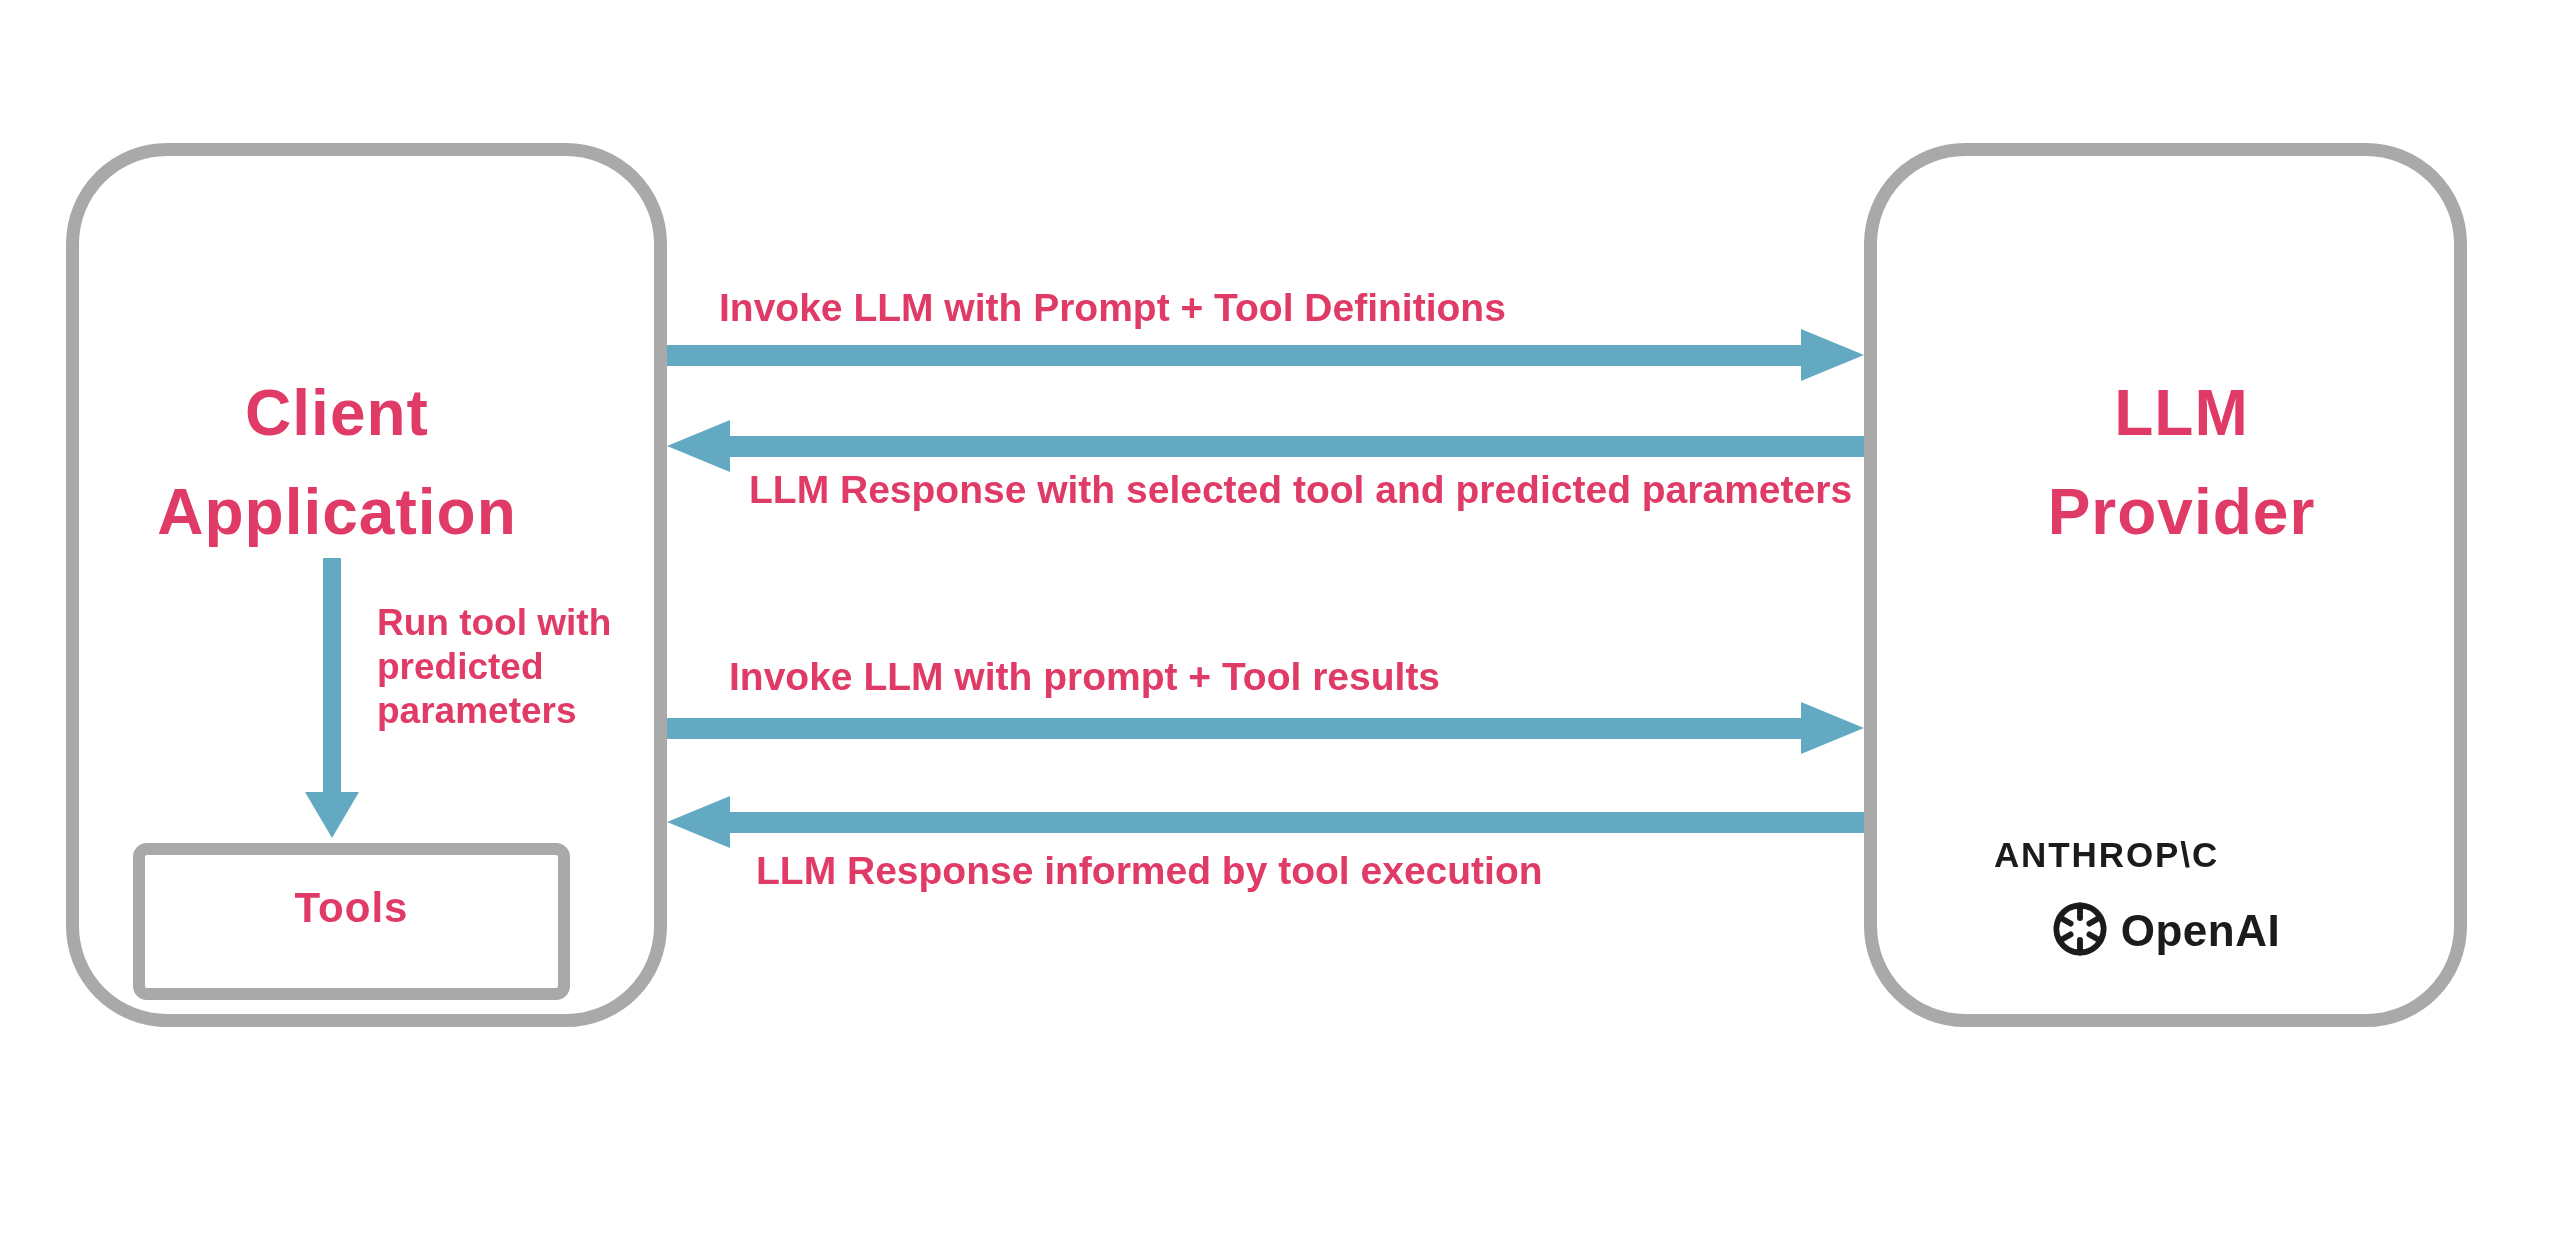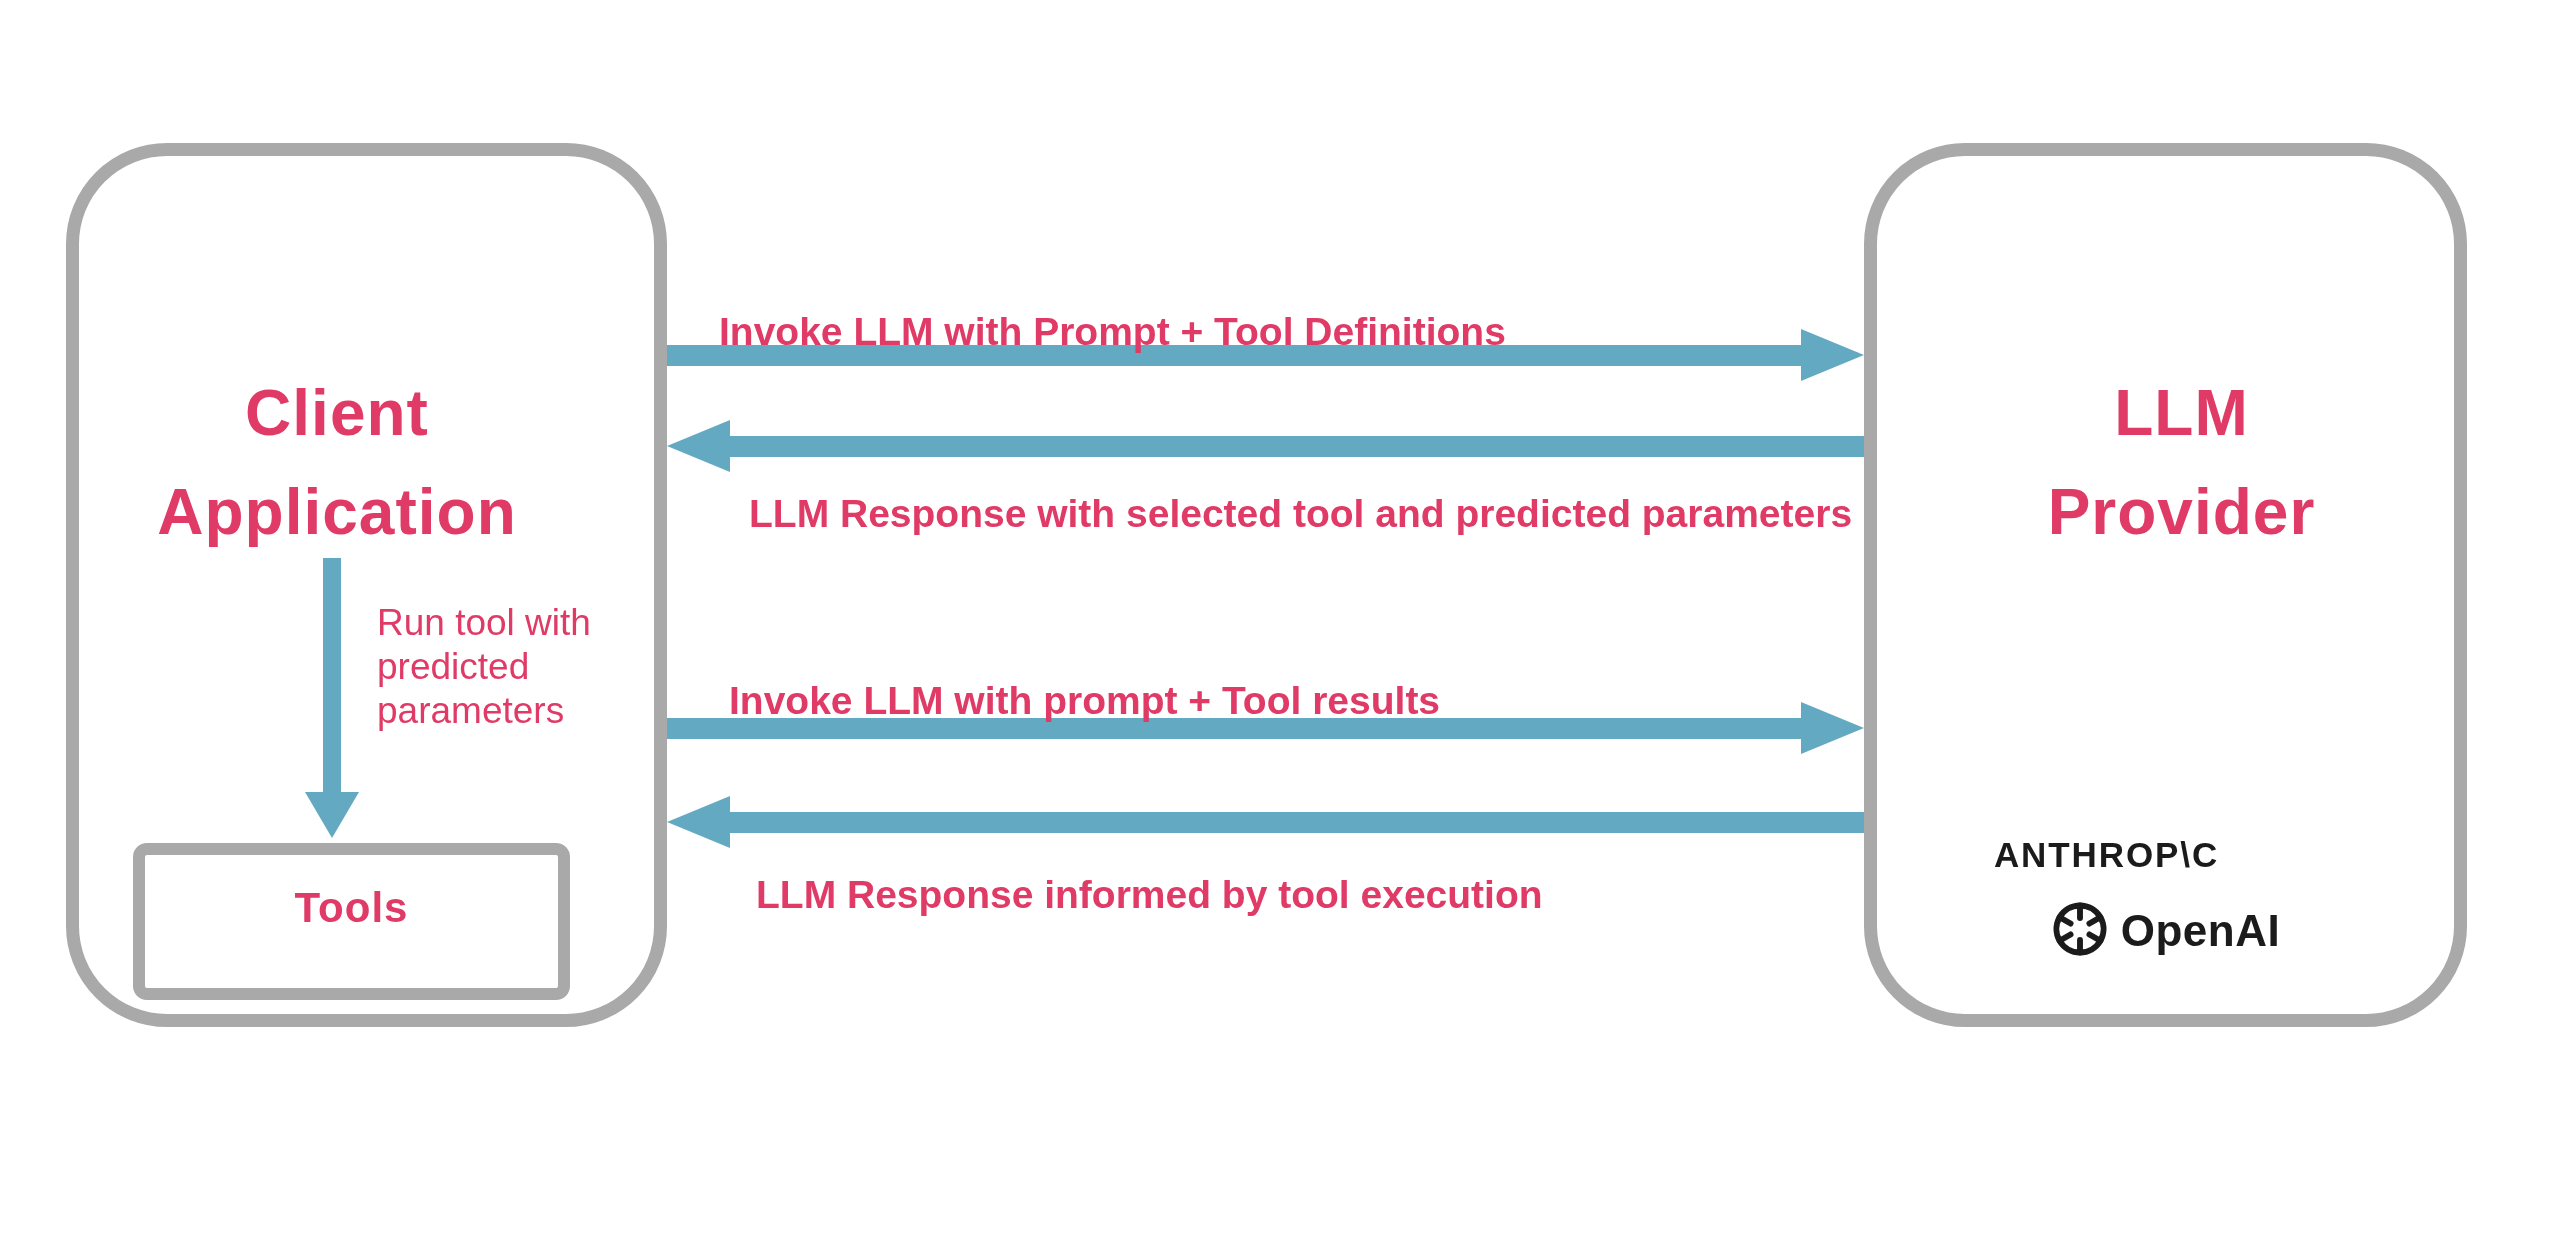--- a/index.html
+++ b/index.html
@@ -54,42 +54,41 @@
     background:var(--arrow-blue,#64a9c2);
   }
   .v-arrow-head{
     position:absolute;left:305px;top:792px;width:0;height:0;
     border-left:27px solid transparent;
     border-right:27px solid transparent;
     border-top:46px solid var(--arrow-blue,#64a9c2);
   }
   .run-tool-label{
     position:absolute;left:377px;top:601px;
-    font-size:37px;font-weight:normal;line-height:44px;
+    font-size:37px;font-weight:bold;line-height:44px;
     color:var(--accent-pink,#e03a66);
     white-space:pre-line;
   }
 
   
   .flow-arrow{position:absolute;left:667px;width:1197px;height:52px;}
   .flow-bar{position:absolute;top:15.5px;height:21px;background:var(--arrow-blue,#64a9c2);}
   .flow-arrow.dir-right .flow-bar{left:0;right:56px;}
   .flow-arrow.dir-left  .flow-bar{left:56px;right:0;}
   .flow-head{position:absolute;top:0;width:0;height:0;
     border-top:26px solid transparent;border-bottom:26px solid transparent;}
   .flow-arrow.dir-right .flow-head{right:0;border-left:63px solid var(--arrow-blue,#64a9c2);}
   .flow-arrow.dir-left  .flow-head{left:0;border-right:63px solid var(--arrow-blue,#64a9c2);}
   .arrow-1{top:329px;} .arrow-2{top:420px;} .arrow-3{top:702px;} .arrow-4{top:796px;}
 
   .flow-label{
     position:absolute;
     font-size:39px;font-weight:bold;
     color:var(--accent-pink,#e03a66);
     white-space:nowrap;
-    margin-top:24px;
   }
   .label-1{left:719px;top:286px;}
   .label-2{left:749px;top:468px;}
   .label-3{left:729px;top:655px;}
   .label-4{left:756px;top:849px;}
 
   
   .anthropic-wordmark{
     position:absolute;left:1864px;top:835px;width:485px;
     text-align:center;

